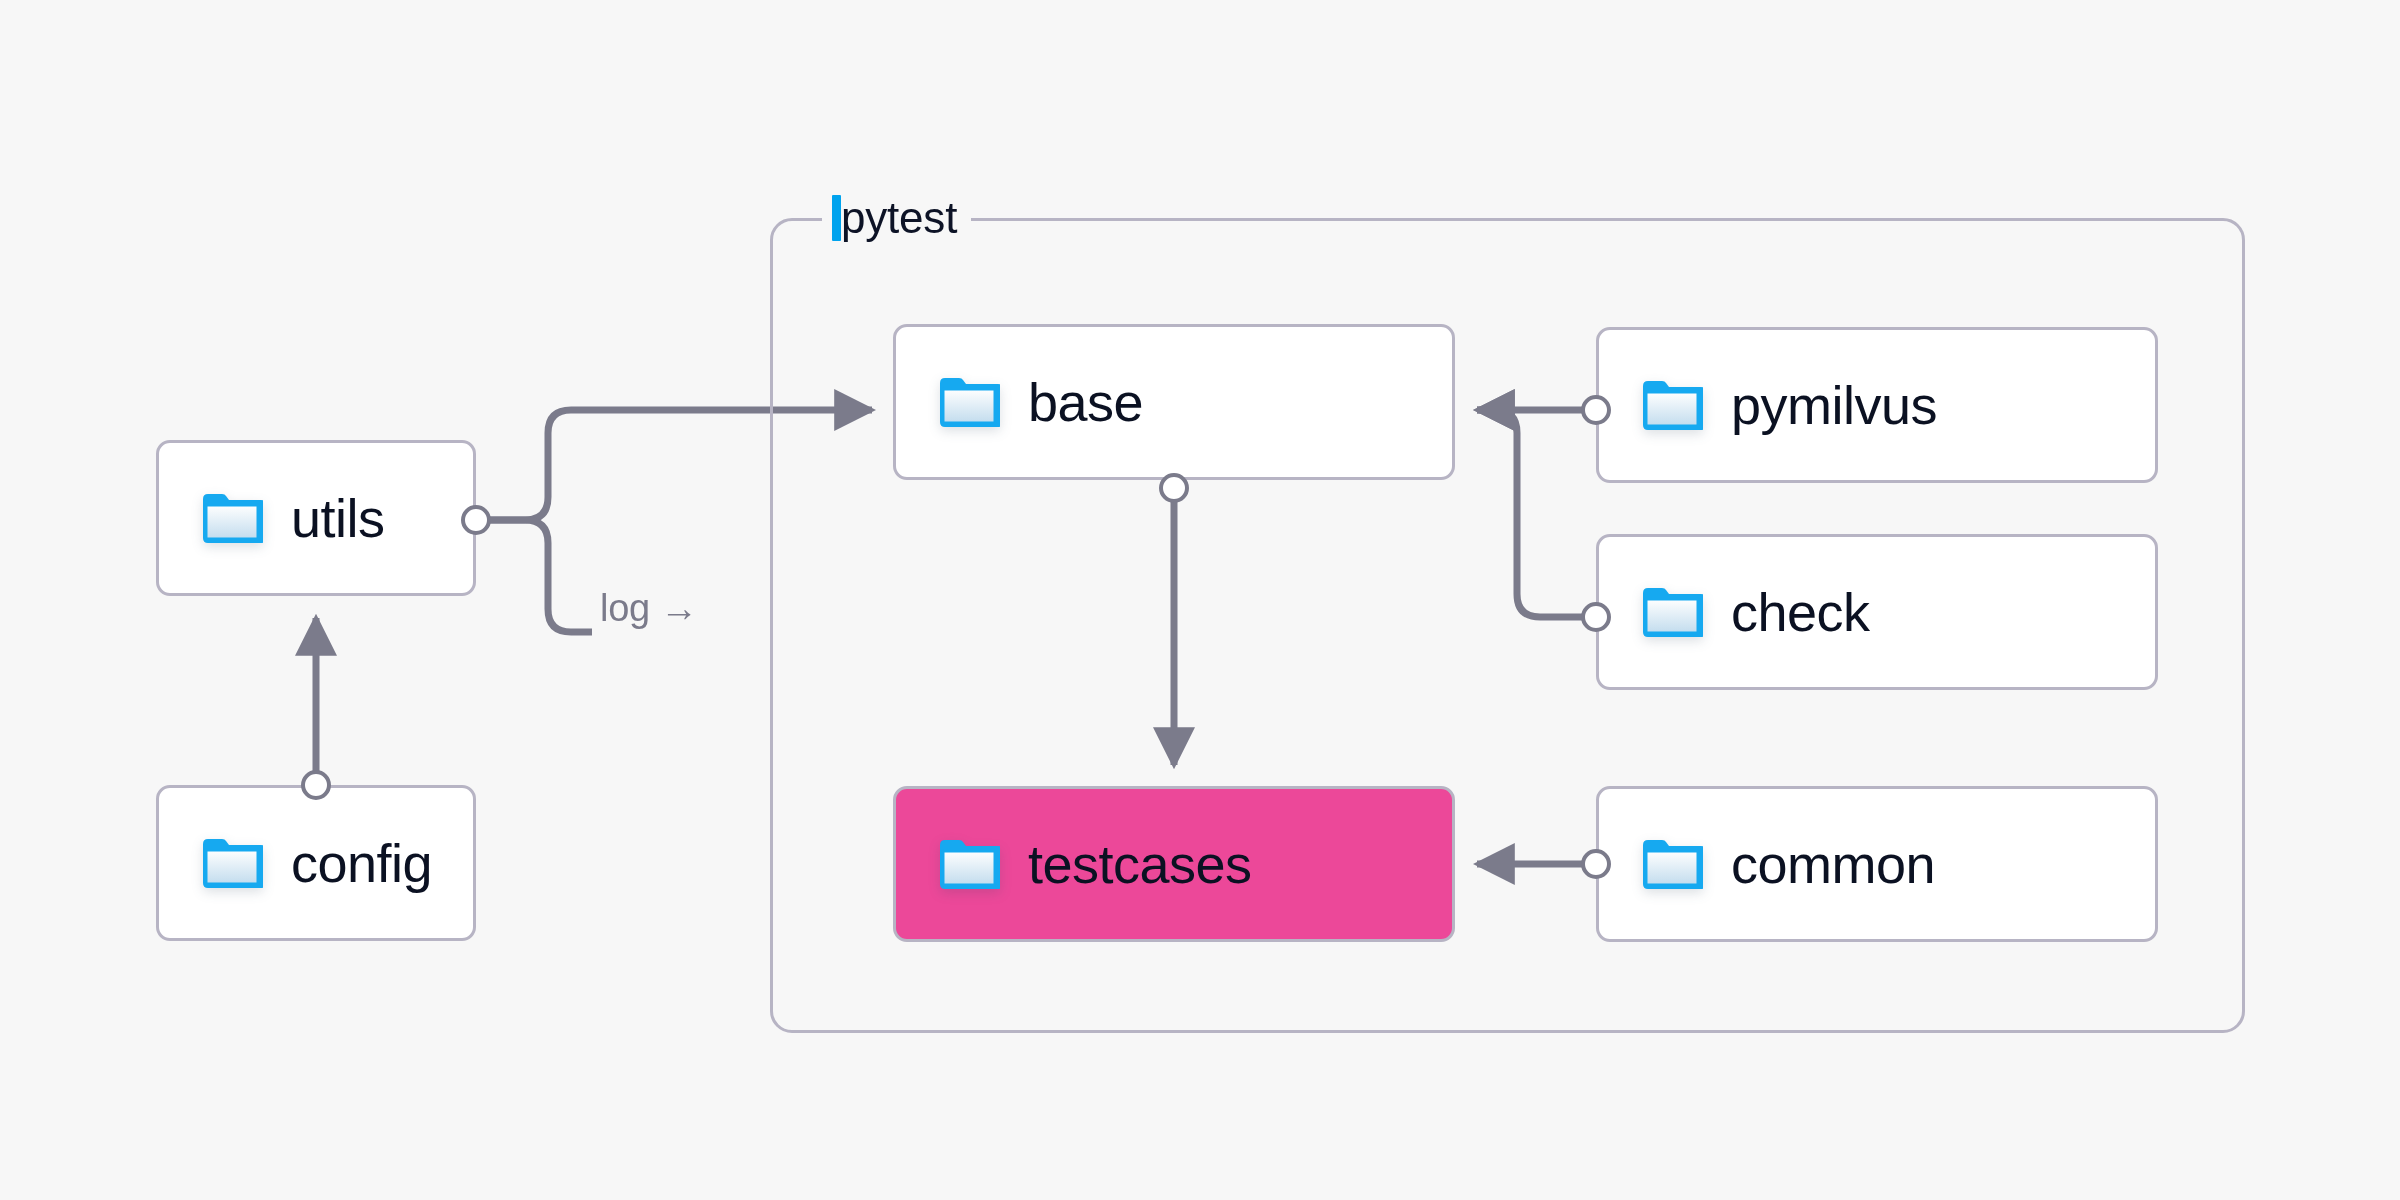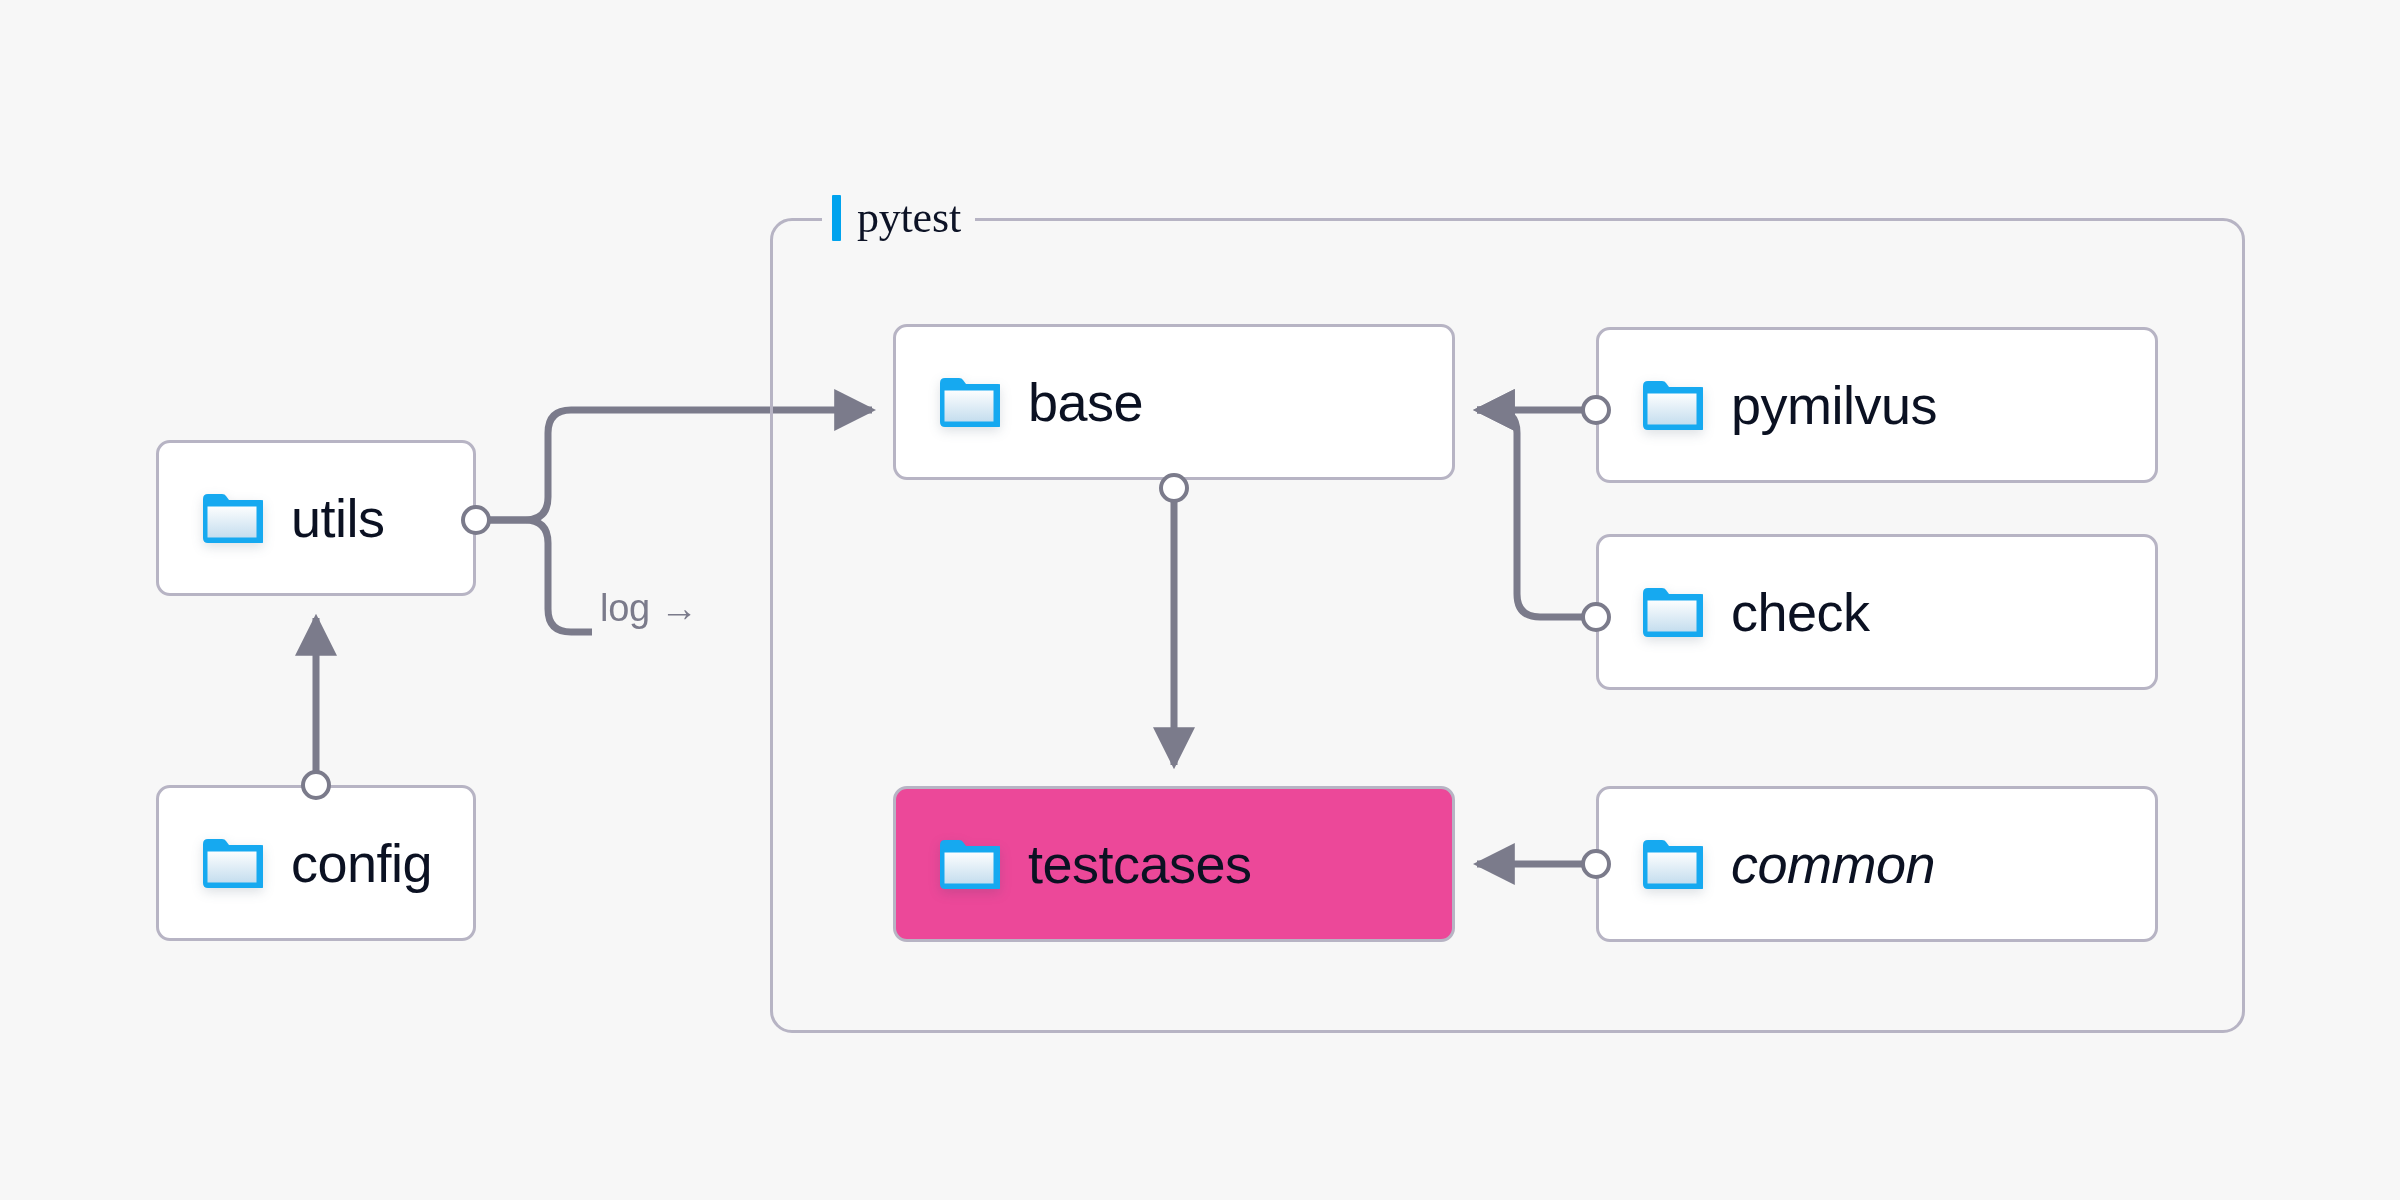--- a/index.html
+++ b/index.html
@@ -32,26 +32,25 @@
     position: absolute;
     border: 3px solid #b7b4c4;
     border-radius: 22px;
     background: transparent;
     box-sizing: border-box;
   }
   .group-title {
     position: absolute;
     display: flex;
     align-items: center;
-    gap: 16px;
+    gap: 0;
     background: #f7f7f7;
     padding: 0 14px 0 10px;
     height: 56px;
     box-sizing: border-box;
-    font-family: Liberation Serif, serif;
   }
   .group-title .bar {
     width: 9px;
     height: 46px;
     background: #00a3ee;
     border-radius: 1px;
     flex: none;
   }
   .group-title .gt-label {
     font-size: 44px;
@@ -203,21 +202,21 @@
   <div class="node" id="node-check" style="left: 1596px; top: 534px; width: 562px; height: 156px; background: rgb(255, 255, 255); border-color: rgb(183, 180, 196);">
     <span class="folder-icon">
       <svg viewBox="0 0 62 54" xmlns="http://www.w3.org/2000/svg">
         <path d="M2 8 q0-5 5-5 h14 q3 0 4 2 l3 4 h32 q5 0 5 5 v33 q0 5-5 5 h-53 q-5 0-5-5 z" fill="#16a9f0"></path>
         <rect x="5" y="14" width="52" height="34" rx="1" fill="url(#folderGrad)" stroke="#16a9f0" stroke-width="3"></rect>
       </svg>
     </span>
     <span class="node-label" style="color: rgb(11, 17, 34);">check</span>
   </div>
 
-  <div class="node" id="node-common" style="left: 1596px; top: 786px; width: 562px; height: 156px; background: rgb(255, 255, 255); border-color: rgb(183, 180, 196); font-style: italic;">
+  <div class="node" id="node-common" style="left: 1596px; top: 786px; width: 562px; height: 156px; background: rgb(255, 255, 255); border-color: rgb(183, 180, 196);">
     <span class="folder-icon">
       <svg viewBox="0 0 62 54" xmlns="http://www.w3.org/2000/svg">
         <path d="M2 8 q0-5 5-5 h14 q3 0 4 2 l3 4 h32 q5 0 5 5 v33 q0 5-5 5 h-53 q-5 0-5-5 z" fill="#16a9f0"></path>
         <rect x="5" y="14" width="52" height="34" rx="1" fill="url(#folderGrad)" stroke="#16a9f0" stroke-width="3"></rect>
       </svg>
     </span>
     <span class="node-label" style="color: rgb(11, 17, 34);">common</span>
   </div>
 
   <span class="port" id="port-utils-right" style="left: 461px; top: 505px; border-color: rgb(123, 123, 139);"></span>

